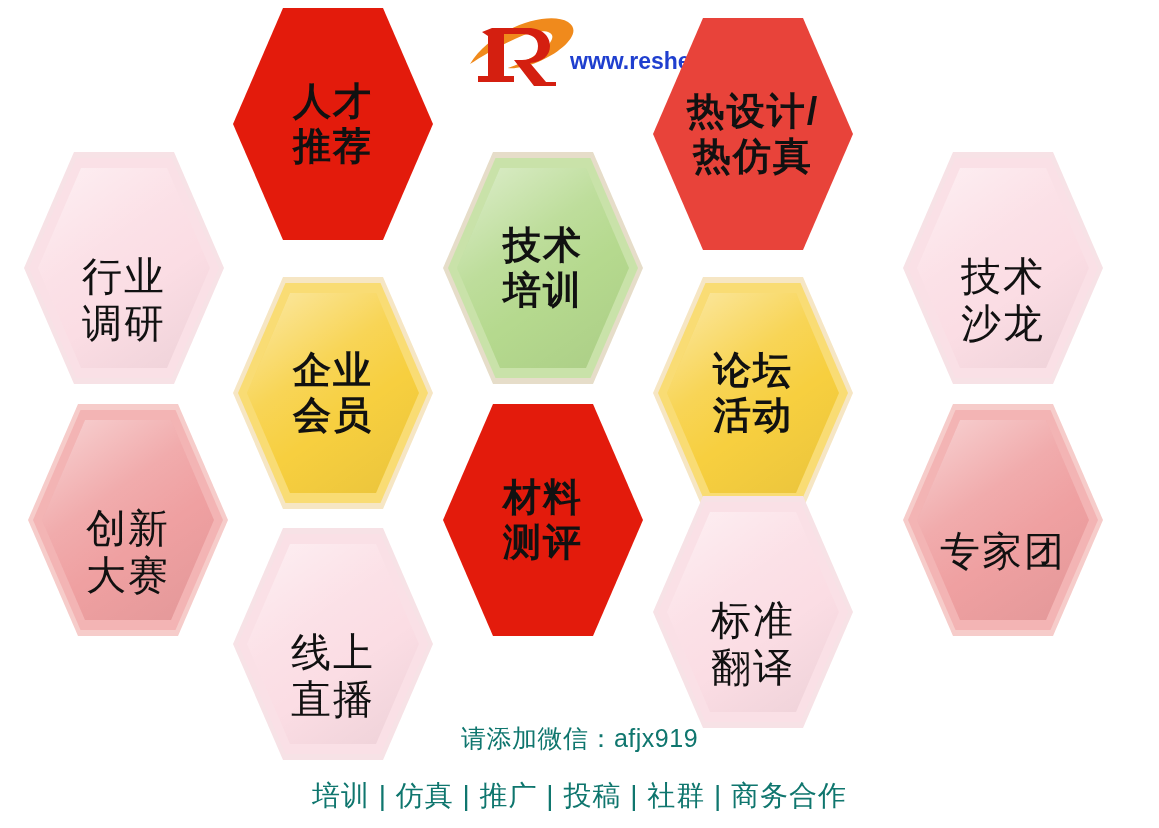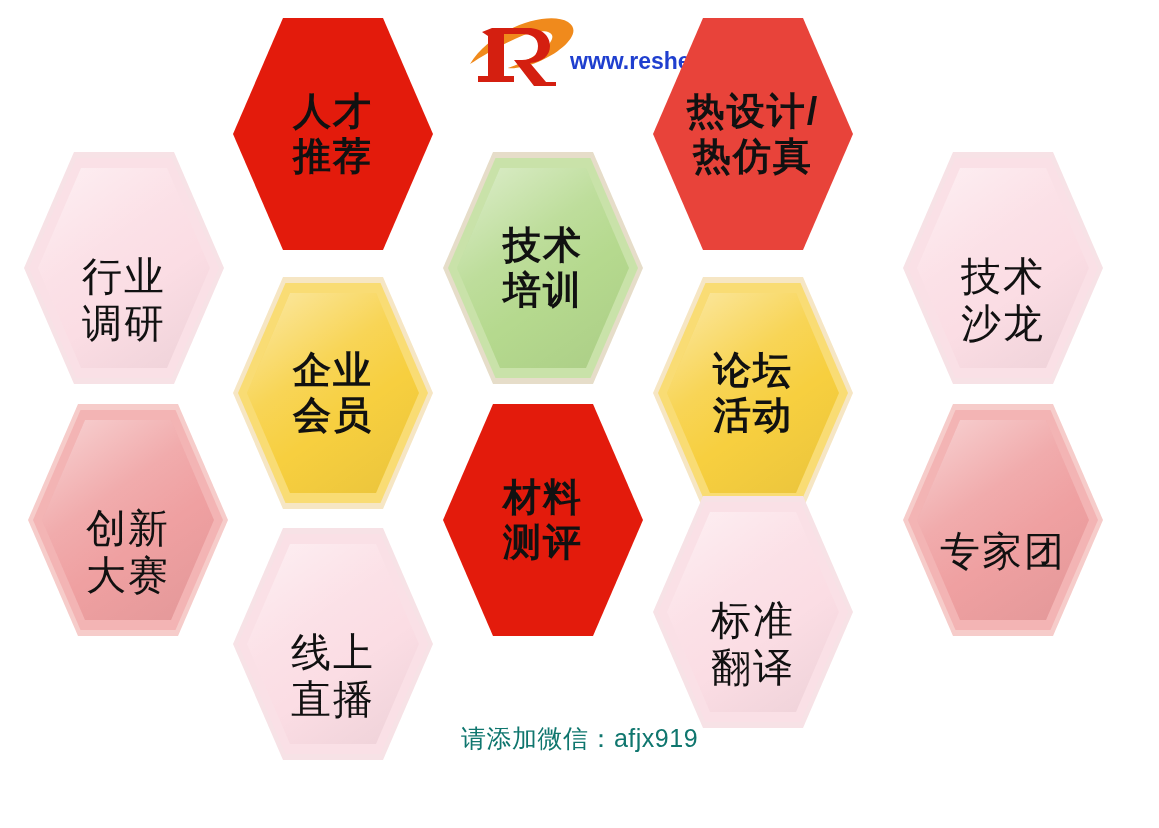--- a/index.html
+++ b/index.html
@@ -81,21 +81,21 @@
 
       <path d="M18 58 C 40 22, 96 4, 116 16 C 132 26, 110 46, 86 56 C 74 61, 62 63, 56 62 C 74 56, 96 44, 100 33 C 103 24, 88 23, 72 29 C 52 37, 32 49, 18 58 Z" fill="#f08a1c"></path>
 
       <path d="M30 26 L40 22 L52 22 L52 70 L62 70 L62 76 L26 76 L26 70 L36 70 L36 30 Z" fill="#d41f10"></path>
       <path d="M52 22 L76 22 C92 22 98 32 98 40 C98 50 90 56 78 57 L94 76 L104 76 L104 80 L82 80 L62 54 L70 54 C80 54 86 49 86 40 C86 32 80 28 70 28 L52 28 Z" fill="#d41f10"></path>
     </svg>
     <div style="position:absolute;left:118px;top:42px;font-size:23px;font-weight:bold;color:#1f3fcf;letter-spacing:0px;">www.resheji.com</div>
   </div>
 
   <div id="hex-layer">
-      <div class="hex flat t-bold" style="left: 233px; top: 18px; --solid: #e31b0c;">
+      <div class="hex flat t-bold" style="left: 233px; top: 8px; --solid: #e31b0c;">
         <div class="shape rim"></div>
         <div class="label">人才
 推荐</div>
       </div>
       <div class="hex flat t-bold" style="left: 653px; top: 18px; --solid: #e8433a;">
         <div class="shape rim"></div>
         <div class="label">热设计/
 热仿真</div>
       </div>
       <div class="hex t-reg" style="left: 24px; top: 152px; --rim: #f7e2e6; --face: #fae0e6; --inner: #fbdde4;">
@@ -161,14 +161,15 @@
       <div class="hex t-reg" style="left: 653px; top: 496px; --rim: #f7e2e6; --face: #fae0e6; --inner: #fbdde4;">
         <div class="shape rim"></div>
         <div class="face"></div>
         <div class="inner"></div>
         <div class="label">标准
 翻译</div>
       </div>
     </div>
 
   <div class="foot" id="wechat">请添加微信：afjx919</div>
+  <div class="foot" id="tags">培训 | 仿真 | 推广 | 投稿 | 社群 | 商务合作</div>
 
 </div>
 
 </body></html>

